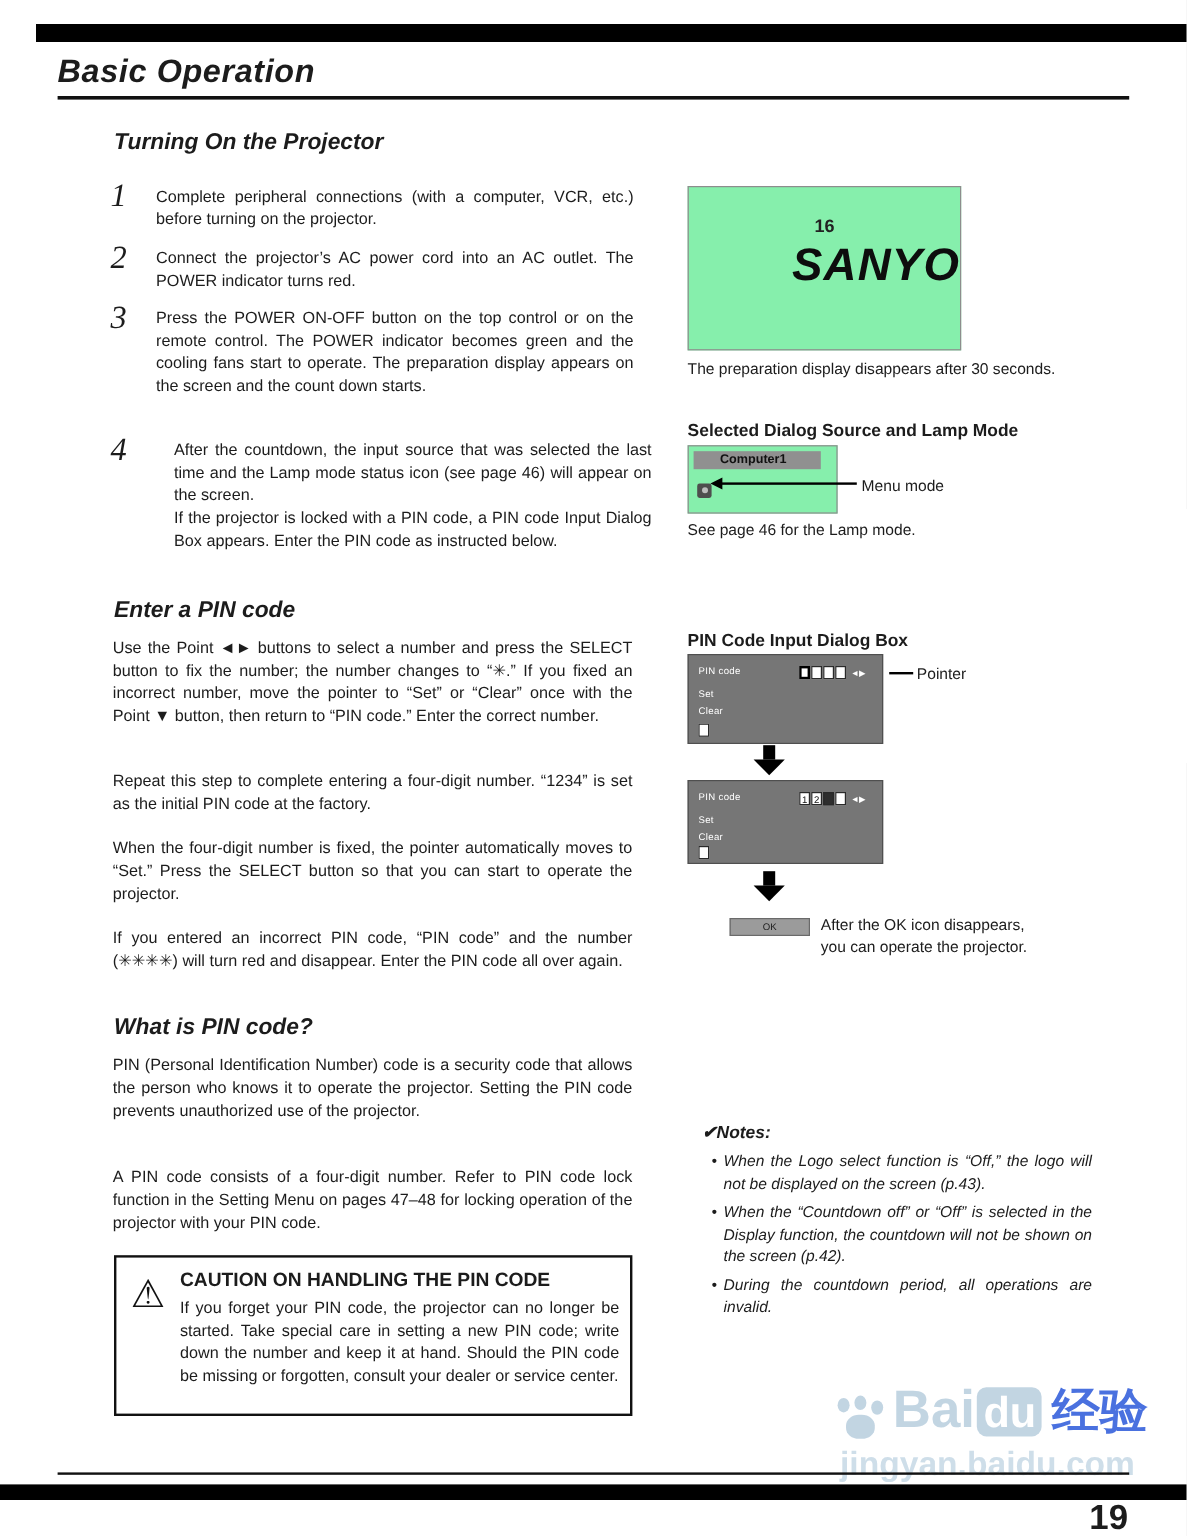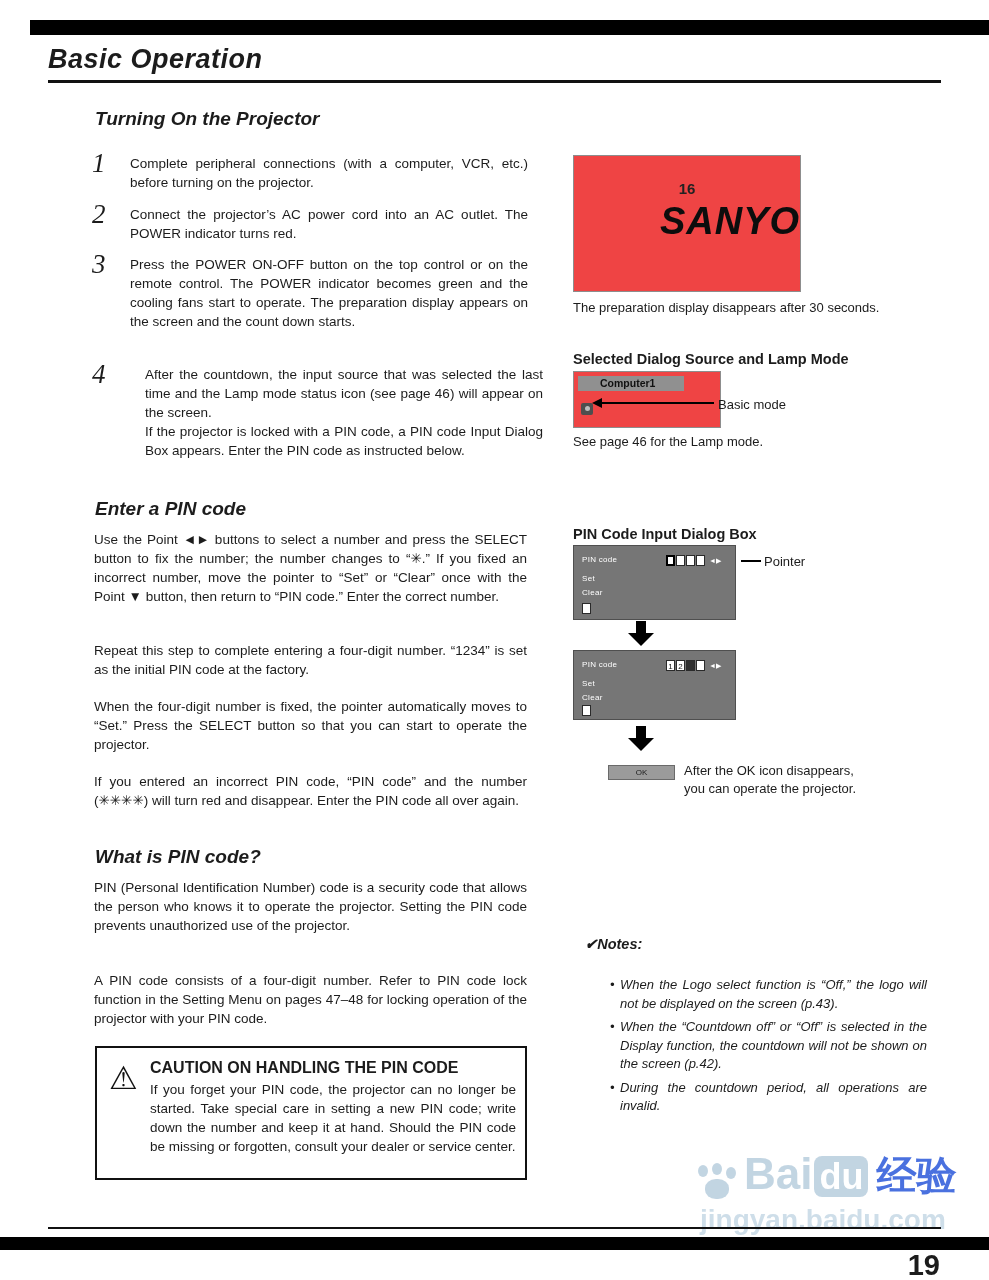--- a/index.html
+++ b/index.html
@@ -10,21 +10,21 @@
   }
   .abs{position:absolute;}
   .scan-bar{background:#000;}
   .doc-title{font-size:27px;font-weight:bold;font-style:italic;letter-spacing:.5px;}
   .rule{background:#111;}
   .sec-title{font-size:19px;font-weight:bold;font-style:italic;}
   .step-num{font-family:"Liberation Serif", serif;font-style:italic;font-size:27px;color:#1c1c1c;}
   .body-text{font-size:13.5px;line-height:19px;text-align:justify;white-space:pre-line;}
   .side-h{font-size:14.5px;font-weight:bold;}
   .caption{font-size:13px;line-height:18px;}
-  .gray-screen{background:#ef4444;border:1px solid #8d8d8d;box-sizing:border-box;}
+  .gray-screen{background:#86efac;border:1px solid #8d8d8d;box-sizing:border-box;}
   .countdown-num{font-size:15px;font-weight:bold;color:#222;text-align:center;width:100%;}
   .sanyo{font-size:38px;font-weight:bold;font-style:italic;color:#0d0d0d;text-align:center;width:100%;letter-spacing:1px;margin-left:43px;}
   .screen-bar{background:#909090;font-size:10.5px;font-weight:bold;color:#111;line-height:15px;padding-left:22px;box-sizing:border-box;}
   .lamp-icon{background:#4e4e4e;border-radius:2px;}
   .lamp-icon i{display:block;width:5px;height:5px;background:#bdbdbd;border-radius:50%;margin:3px auto 0;}
   .arrow-line{background:#000;}
   .arrow-head-left{width:0;height:0;border-right:10px solid #000;border-top:5px solid transparent;border-bottom:5px solid transparent;}
   .dialog{background:#767676;border:1px solid #4f4f4f;box-sizing:border-box;color:#fff;}
   .dlg-label{font-size:8px;position:absolute;letter-spacing:.3px;}
   .cells{position:absolute;display:flex;gap:1px;align-items:center;}
@@ -33,21 +33,21 @@
   .cell.dark{background:#2e2e2e;}
   .tiny-glyph{font-size:7px;color:#fff;margin-left:3px;}
   .down-arrow{width:26px;}
   .down-arrow .shaft{width:10px;height:12px;background:#000;margin:0 auto;}
   .down-arrow .head{width:0;height:0;border-left:13px solid transparent;border-right:13px solid transparent;border-top:13px solid #000;}
   .ok-chip{background:#9b9b9b;border:1px solid #6a6a6a;box-sizing:border-box;font-size:8px;color:#1c1c1c;text-align:center;line-height:13px;}
   .caution-box{border:2px solid #111;box-sizing:border-box;}
   .caution-title{font-size:16px;font-weight:bold;}
   .warning-glyph{font-size:32px;line-height:1;color:#111;}
   .notes-title{font-size:14.5px;font-weight:bold;font-style:italic;}
-  .notes-list{margin:17px;padding:0;list-style:none;font-size:13px;font-style:italic;line-height:18.5px;}
+  .notes-list{margin:0;padding:0;list-style:none;font-size:13px;font-style:italic;line-height:18.5px;}
   .notes-list li{position:relative;padding-left:10px;margin-bottom:5px;text-align:justify;}
   .notes-list li::before{content:"•";position:absolute;left:0;top:0;}
   .pg-num{font-size:29px;font-weight:bold;text-align:right;}
   .watermark{opacity:.8;font-weight:bold;white-space:nowrap;}
   .wm-bai{color:#b4cbdc;font-size:44px;}
   .wm-du{color:#fff;background:#b4cbdc;font-size:36px;border-radius:8px;padding:0 5px;margin-left:2px;}
   .wm-cn{color:#1d4ed8;font-size:40px;margin-left:8px;}
   .wm-url{color:#c3d6e4;font-size:28px;}
   .paw{position:relative;width:44px;height:44px;display:inline-block;vertical-align:middle;margin-right:4px;}
   .paw b{position:absolute;background:#b4cbdc;border-radius:50%;}
@@ -98,29 +98,29 @@
     <div class="abs body-text" style="left:53px;top:32px;width:366px;">If you forget your PIN code, the projector can no longer be started. Take special care in setting a new PIN code; write down the number and keep it at hand. Should the PIN code be missing or forgotten, consult your dealer or service center.</div>
   </div>
 
   <div class="abs gray-screen" style="left:573px;top:155px;width:228px;height:137px;">
     <div class="abs countdown-num" style="top:24px;">16</div>
     <div class="abs sanyo" style="top:44px;">SANYO</div>
   </div>
   <div class="abs caption" style="left:573px;top:299px;width:370px;">The preparation display disappears after 30 seconds.</div>
 
   <div class="abs side-h" style="left:573px;top:351px;">Selected Dialog Source and Lamp Mode</div>
-  <div class="abs gray-screen" style="left:573px;top:371px;width:148px;height:57px;">
+  <div class="abs gray-screen" style="left:573px;top:371px;width:125px;height:57px;">
     <div class="abs screen-bar" style="left:4px;top:4px;width:106px;height:15px;">Computer1</div>
     <div class="abs lamp-icon" style="left:7px;top:31px;width:12px;height:12px;">
         <i></i>
       </div>
   </div>
   <div class="abs arrow-head-left" style="left:592px;top:398px;"></div>
   <div class="abs arrow-line" style="left:600px;top:402px;width:114px;height:2px;"></div>
-  <div class="abs caption" style="left:718px;top:396px;">Basic mode</div>
+  <div class="abs caption" style="left:718px;top:396px;">Menu mode</div>
   <div class="abs caption" style="left:573px;top:433px;width:300px;">See page 46 for the Lamp mode.</div>
 
   <div class="abs side-h" style="left:573px;top:526px;">PIN Code Input Dialog Box</div>
 
   <div class="abs dialog" style="left:573px;top:545px;width:163px;height:75px;">
     <span class="dlg-label" style="left:8px;top:9px;">PIN code</span>
     <span class="cells" style="left:92px;top:9px;">
       <span class="cell pointer"></span>
         <span class="cell"></span>
         <span class="cell"></span>

